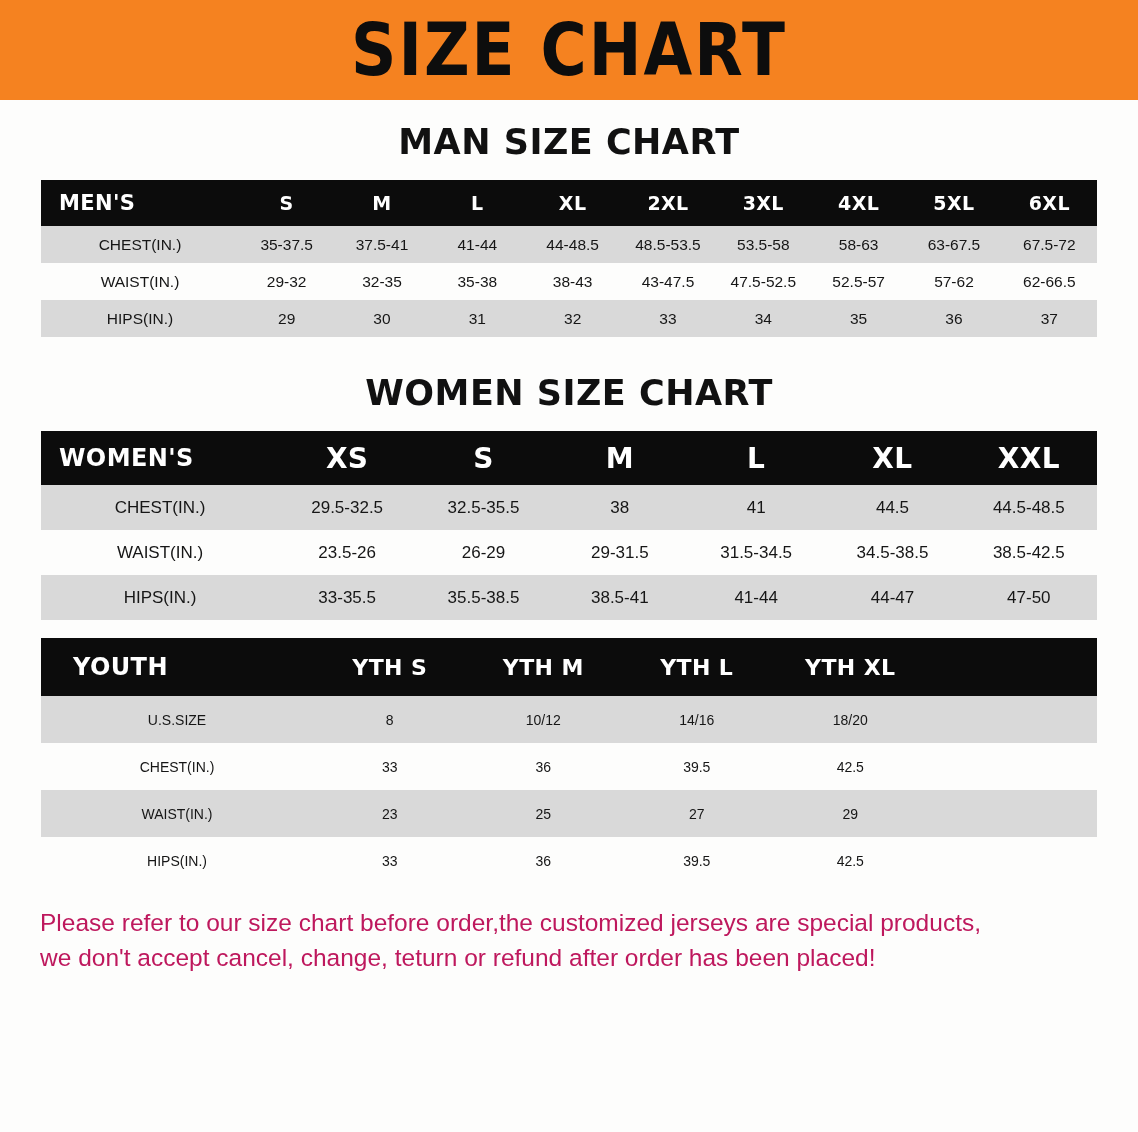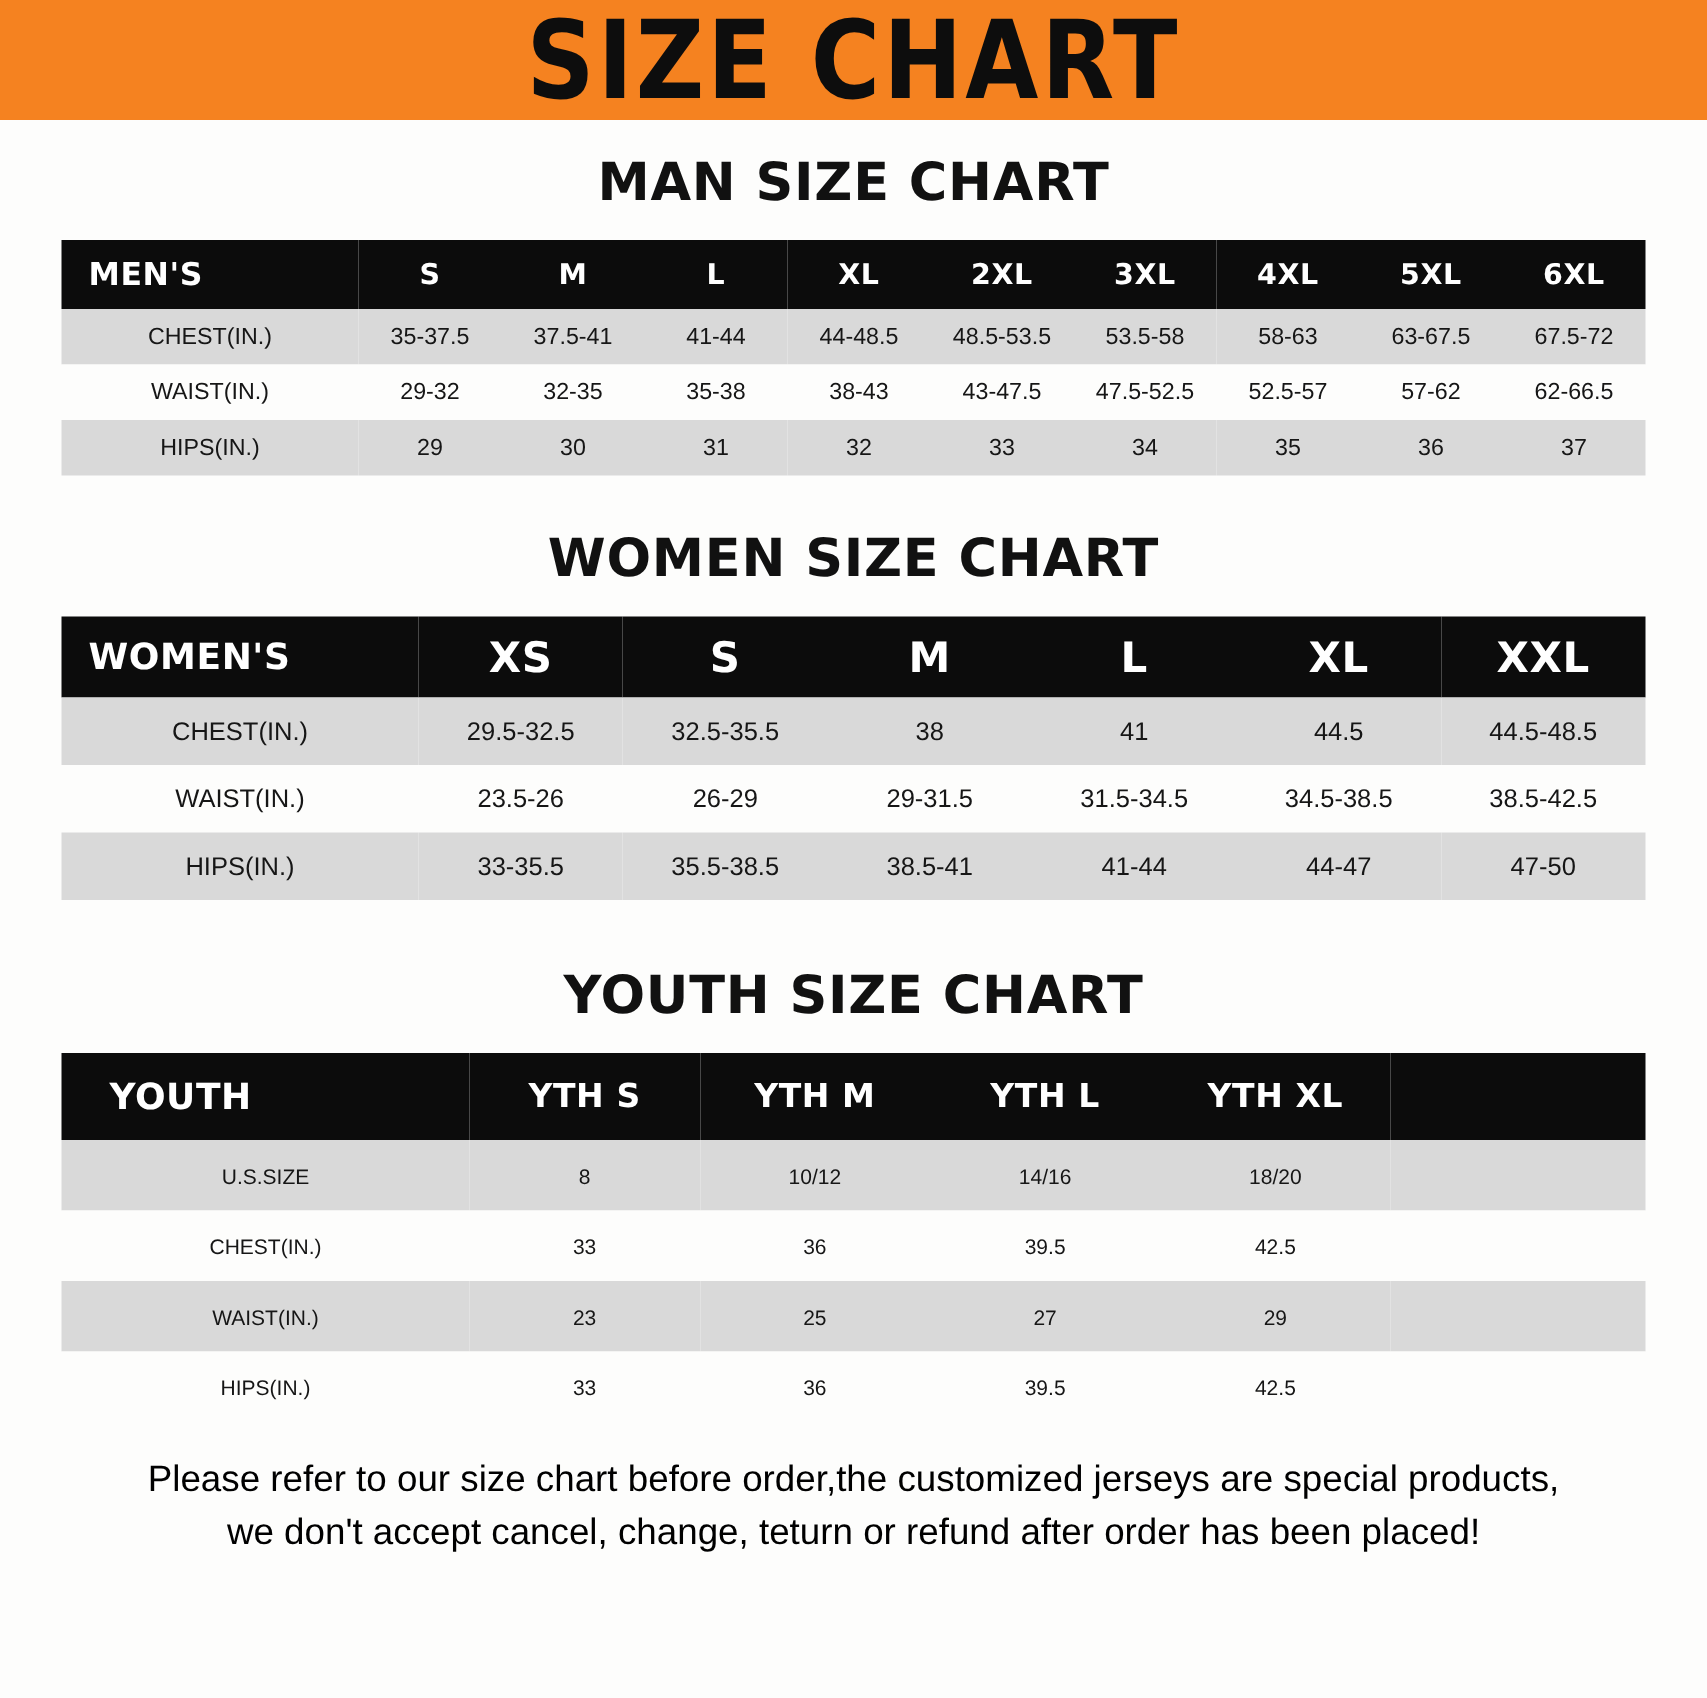--- a/index.html
+++ b/index.html
@@ -17,21 +17,21 @@
   .page {
     width: 1138px;
     height: 1132px;
     position: relative;
     box-sizing: border-box;
     background: #fdfdfc;
   }
   
   .banner {
     width: 100%;
-    height: 80px;
+    height: 100px;
     background: #f58220;
     display: flex;
     align-items: center;
     justify-content: center;
   }
   .banner-title {
     font-family: "DejaVu Sans", sans-serif;
     font-weight: bold;
     font-size: 63px;
     letter-spacing: 2px;
@@ -107,22 +107,22 @@
 
   
   #youth-table { width: 1056px; }
   #youth-table thead th { height: 58px; font-size: 22px; }
   #youth-table thead th.rowlabel { font-size: 24px; padding-left: 32px; }
   #youth-table tbody td { height: 45px; font-size: 14px; }
 
   
   .note {
     margin: 22px 40px 0 40px;
-    text-align: center;
-    color: #000000;
+    text-align: left;
+    color: #be185d;
     font-family: "Liberation Sans", sans-serif;
     font-size: 24.5px;
     line-height: 1.42;
   }
   .note div { white-space: nowrap; }
 </style>
 </head>
 <body>
 
 <div class="page">
@@ -224,21 +224,20 @@
         <td>33-35.5</td>
         <td>35.5-38.5</td>
         <td>38.5-41</td>
         <td>41-44</td>
         <td>44-47</td>
         <td>47-50</td>
       </tr>
     </tbody>
   </table>
 
-  <div class="section-title sec3-title">YOUTH SIZE CHART</div>
   <table class="chart-table" id="youth-table">
     <thead>
       <tr>
         <th class="rowlabel" style="width:240px">YOUTH</th>
         <th>YTH S</th>
         <th>YTH M</th>
         <th>YTH L</th>
         <th>YTH XL</th>
         <th style="width:170px"></th>
       </tr>

